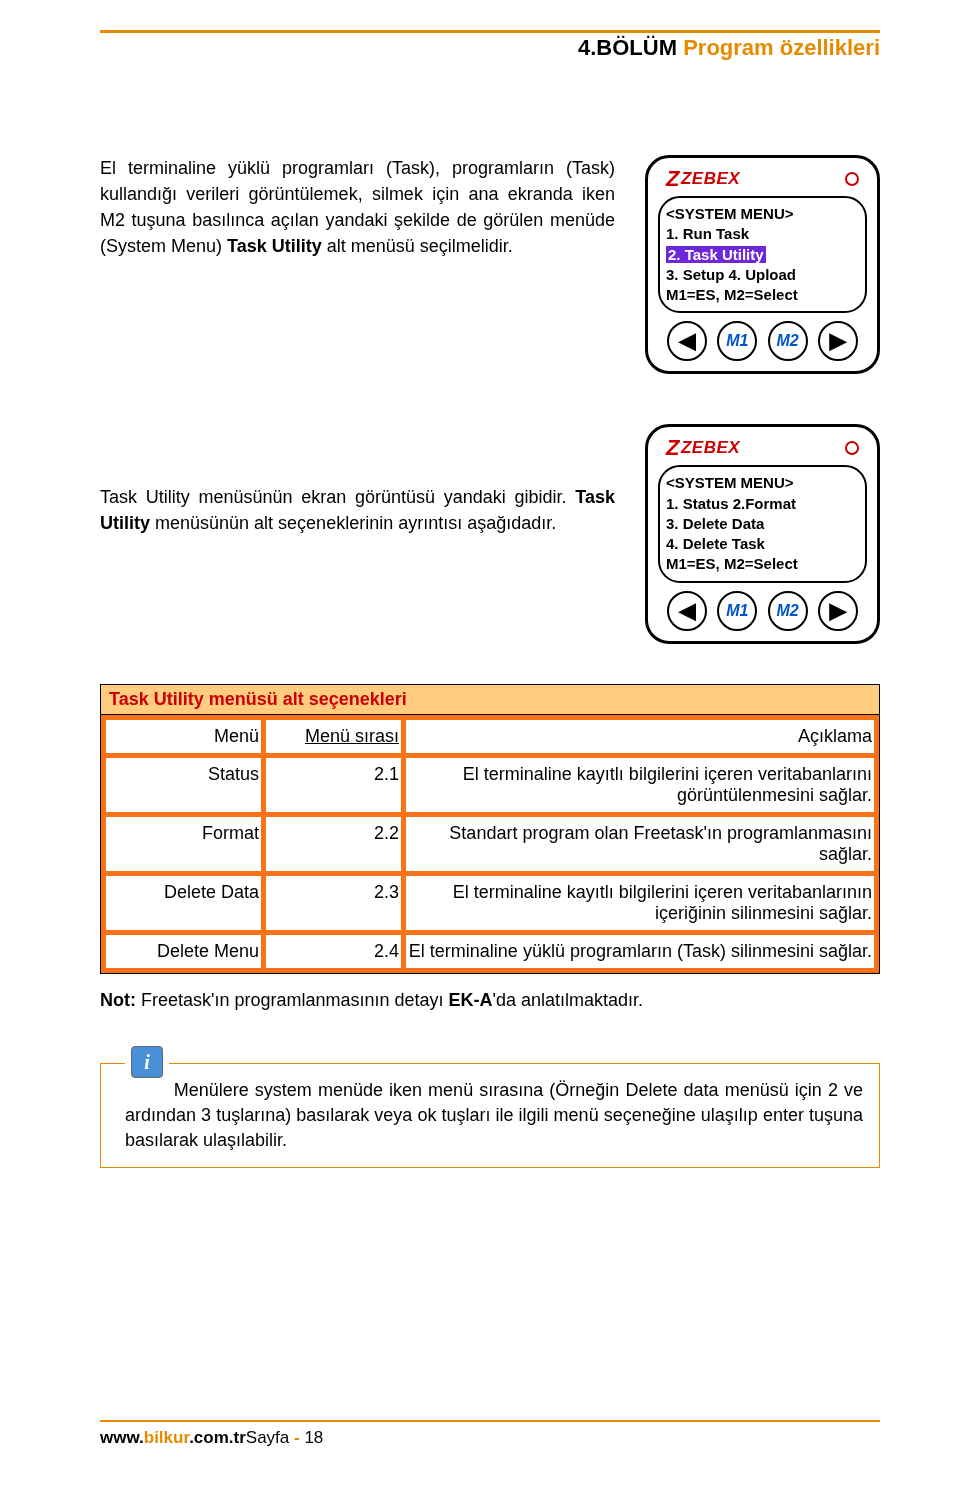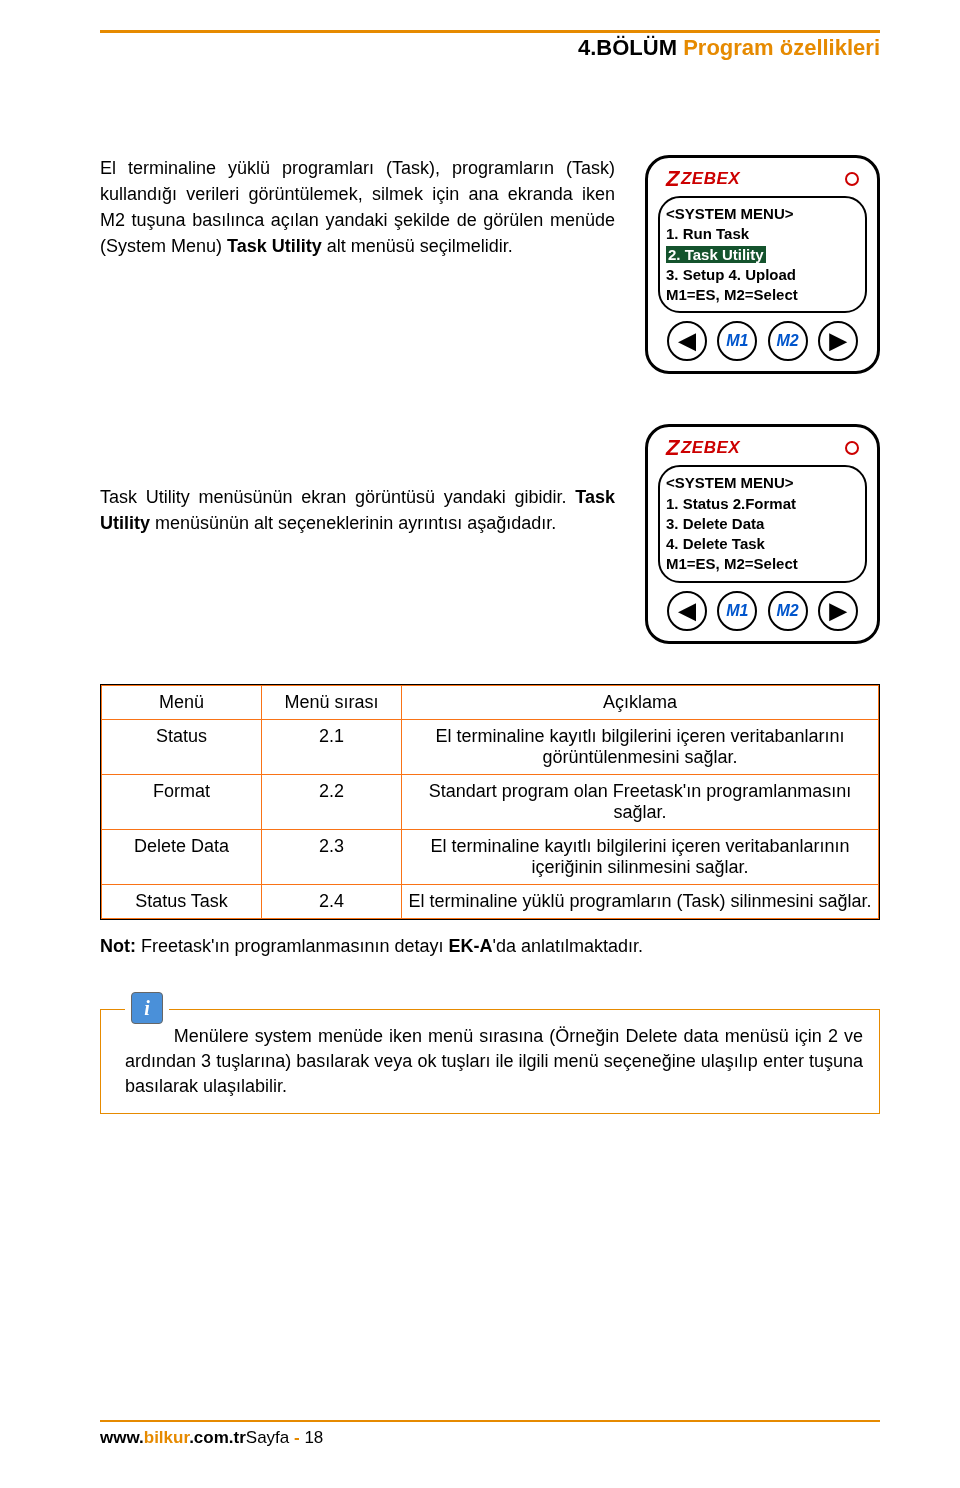--- a/index.html
+++ b/index.html
@@ -80,21 +80,21 @@
     border-radius: 22px;
     padding: 6px 6px;
     font-family: Arial, sans-serif;
     font-size: 15px;
     font-weight: bold;
     line-height: 1.35;
     min-height: 110px;
   }
   .screen .line { white-space: nowrap; }
   .screen .hl {
-    background: #14532d;
+    background: #6d28d9;
     color: #fff;
     padding: 0 2px;
   }
   .btn-row {
     display: flex;
     justify-content: space-around;
     align-items: center;
     margin-top: 8px;
     padding: 0 4px;
   }
@@ -128,28 +128,28 @@
     font-size: 18px;
     padding: 4px 8px;
     border-bottom: 1px solid #000;
   }
   table {
     border-collapse: collapse;
     width: 100%;
     font-size: 18px;
   }
   th, td {
-    border: 1px solid #f97316;
+    border: 5px solid #f97316;
     padding: 6px 2px;
-    text-align: center;
+    text-align: right;
     vertical-align: top;
   }
   th { font-weight: normal; }
   .col-menu { width: 160px; }
-  .col-sira { width: 140px; }
+  .col-sira { width: 140px; text-decoration: underline; }
 
   .note {
     font-size: 18px;
     margin-top: 14px;
     line-height: 1.4;
   }
   .note .bold { font-weight: bold; }
 
   .info-box {
     border: 1px solid #e68a00;
@@ -274,20 +274,21 @@
         <div class="hw-btn">M2</div>
         <div class="hw-btn">
             <span class="arrow">▶</span>
           </div>
       </div>
     </div>
   </div>
 </div>
 
 <div class="tbl-wrap">
+  <div class="tbl-title">Task Utility menüsü alt seçenekleri</div>
   <table>
     <tbody>
         <tr>
       <th class="col-menu">Menü</th>
       <th class="col-sira">Menü sırası</th>
       <th>Açıklama</th>
     </tr>
     <tr>
       <td>Status</td>
       <td>2.1</td>
@@ -297,21 +298,21 @@
       <td>Format</td>
       <td>2.2</td>
       <td>Standart program olan Freetask'ın programlanmasını sağlar.</td>
     </tr>
     <tr>
       <td>Delete Data</td>
       <td>2.3</td>
       <td>El terminaline kayıtlı bilgilerini içeren veritabanlarının içeriğinin silinmesini sağlar.</td>
     </tr>
     <tr>
-      <td>Status Task</td>
+      <td>Delete Menu</td>
       <td>2.4</td>
       <td>El terminaline yüklü programların (Task) silinmesini sağlar.</td>
     </tr>
   </tbody>
     </table>
 </div>
 
 <div class="note">
   <span class="bold">Not:</span><span> Freetask'ın programlanmasının detayı </span><span class="bold">EK-A</span><span>'da anlatılmaktadır.</span>
 </div>

